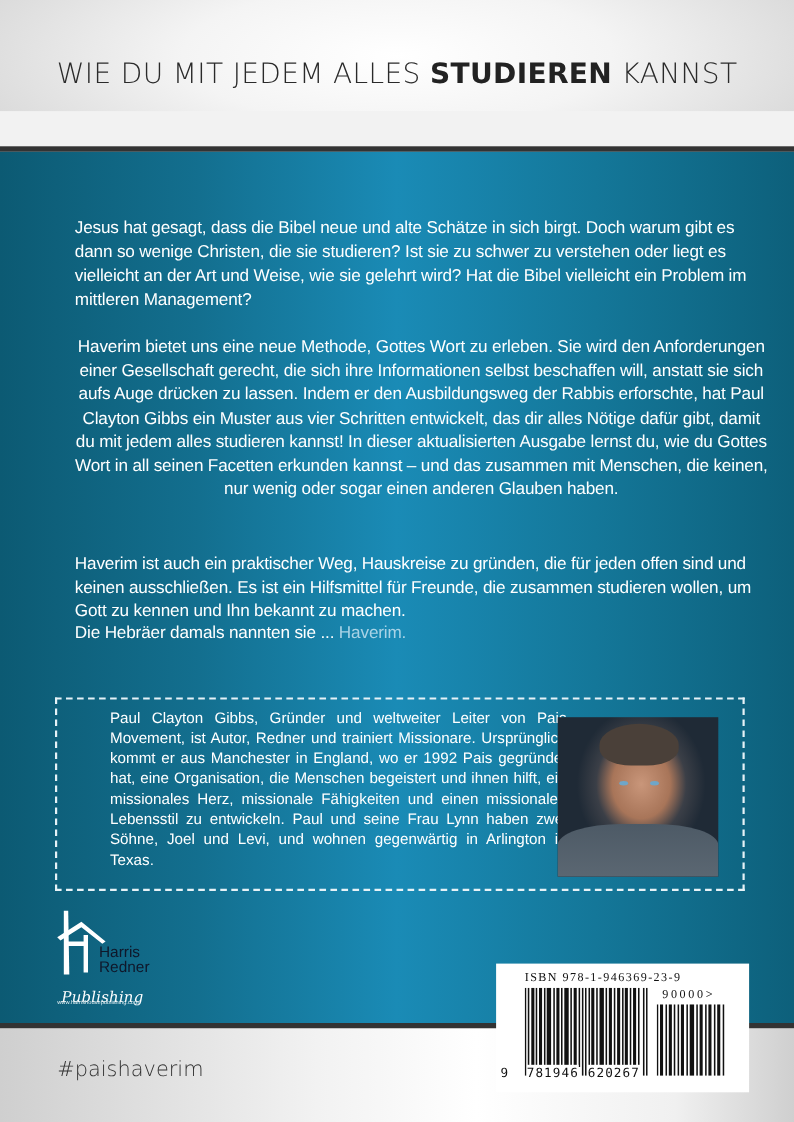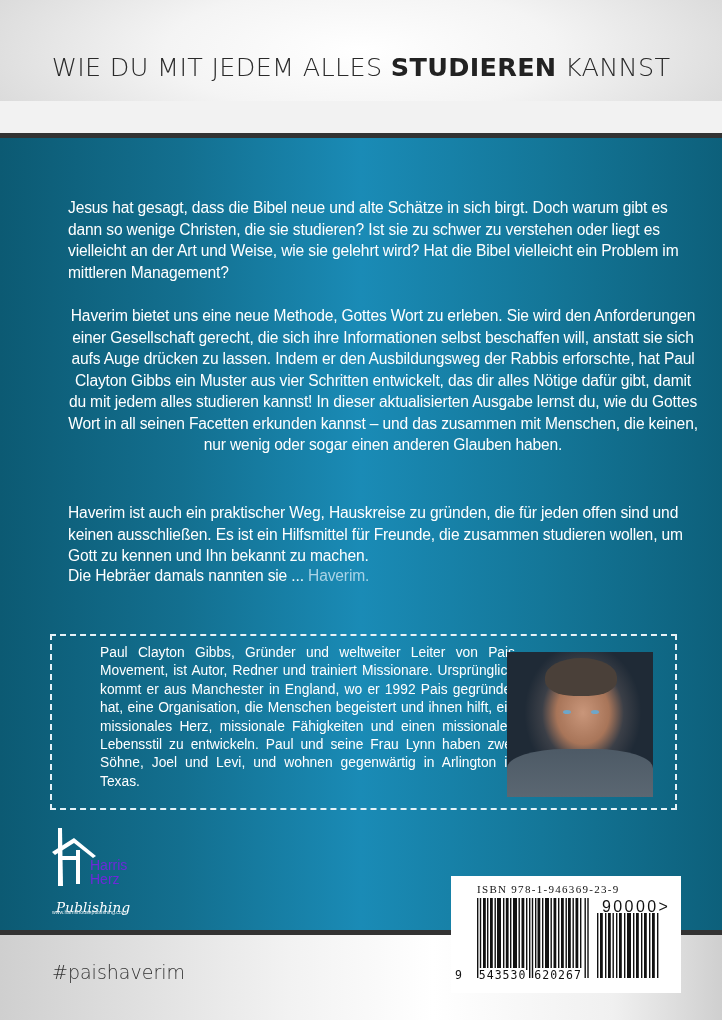--- a/index.html
+++ b/index.html
@@ -125,21 +125,21 @@
       left: 50px; top: 826px;
       width: 100px; height: 92px;
     }
     .logo-mark {
       position: absolute;
       left: 0; top: 0;
     }
     .logo-name {
       position: absolute;
       left: 40px; top: 32px;
-      color: #6d28d9;
+      color: #0f172a;
       font-family: "Liberation Sans", sans-serif;
       font-size: 14px;
       line-height: 14px;
     }
     .logo-script {
       position: absolute;
       left: 6px; top: 60px;
       color: #ffffff;
       font-family: "DejaVu Serif", serif;
       font-style: italic;
@@ -174,22 +174,22 @@
       left: 26px; top: 7px;
       font-family: Liberation Serif, serif;
       font-size: 11px;
       letter-spacing: 1.3px;
       color: #111;
       white-space: nowrap;
     }
     .price-code {
       position: absolute;
       left: 151px; top: 22px;
-      font-family: Liberation Sans, sans-serif;
-      font-size: 16px;
+      font-family: Liberation Serif, serif;
+      font-size: 11px;
       letter-spacing: 2.4px;
       color: #111;
     }
     .bars-main {
       position: absolute;
       left: 26px; top: 22px;
       width: 112px; height: 80px;
     }
     .bars-addon {
       position: absolute;
@@ -244,21 +244,21 @@
 
 <div class="publisher-logo">
   <svg class="logo-mark" width="60" height="62" viewBox="0 0 60 62">
     <path d="M8 2 L12 2 L13 60 L8 60 Z" fill="#ffffff"></path>
     <path d="M2 26 L24 12 L46 30 L43 32 L24 17 L5 29 Z" fill="#ffffff"></path>
     <path d="M26 24 L30 24 L30 58 L26 58 Z" fill="#ffffff"></path>
     <path d="M10 30 L28 30 L28 34 L10 34 Z" fill="#ffffff"></path>
   </svg>
   <div class="logo-name">
     <div>Harris</div>
-    <div>Herz</div>
+    <div>Redner</div>
   </div>
   <div class="logo-script">Publishing</div>
   <div class="logo-url">www.harrishousepublishing.com</div>
 </div>
 
 <div class="stripe bottom"></div>
 <div class="bottom-band"></div>
 <div class="hashtag">#paishaverim</div>
 
 <div class="barcode-box">
@@ -312,14 +312,14 @@
       <rect x="30" y="0" width="4" height="65"></rect>
       <rect x="36" y="0" width="1.4" height="65"></rect>
       <rect x="39" y="0" width="2.8" height="65"></rect>
       <rect x="44" y="0" width="1.4" height="65"></rect>
       <rect x="47" y="0" width="2.8" height="65"></rect>
       <rect x="52" y="0" width="1.4" height="65"></rect>
       <rect x="55" y="0" width="2.8" height="65"></rect>
       <rect x="60" y="0" width="1.4" height="65"></rect>
     </g>
   </svg>
-  <div class="barcode-digits"><span>9</span>  <span class="grp">543530</span> <span class="grp">620267</span></div>
+  <div class="barcode-digits"><span>9</span>  <span class="grp">781946</span> <span class="grp">620267</span></div>
 </div>
 
 </body></html>

